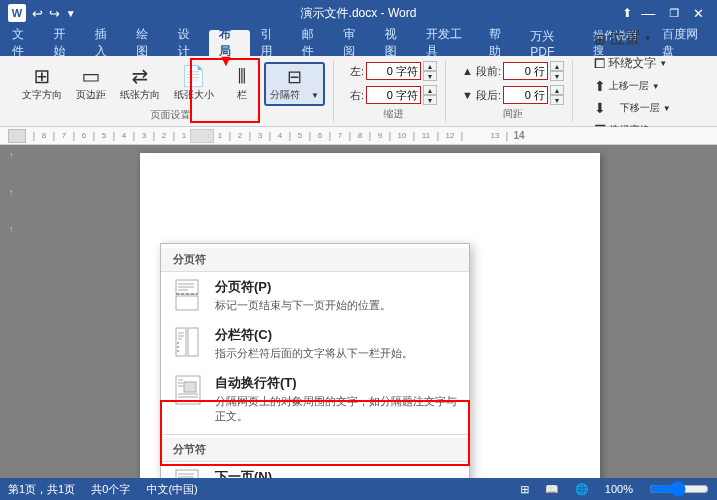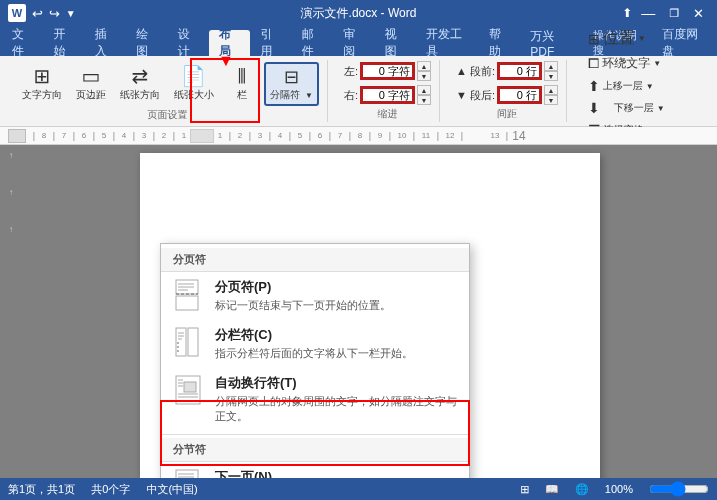--- a/index.html
+++ b/index.html
@@ -127,21 +127,21 @@
     .spacing-row {
       display: flex;
       align-items: center;
       gap: 2px;
       font-size: 11px;
       color: #333;
     }
     .spacing-input {
       width: 40px;
       height: 18px;
-      border: 3px solid #b91c1c;
+      border: 1px solid #b91c1c;
       font-size: 11px;
       text-align: right;
       padding: 0 2px;
     }
     .spinner-btn {
       width: 14px;
       height: 10px;
       border: 1px solid #bbb;
       background: #f3f3f3;
       cursor: pointer;
@@ -326,21 +326,21 @@
           <span style="font-size:20px;">📄</span>
           <span style="font-size:10px; white-space:nowrap;">纸张大小</span>
         </div>
         <div class="toolbar-btn-large">
           <span style="font-size:20px;">⦀</span>
           <span style="font-size:10px; white-space:nowrap;">栏</span>
         </div>
 
         <div class="toolbar-btn-large btn-highlighted" style="position:relative;">
           <span style="font-size:18px;">⊟</span>
-          <div style="display:flex; align-items:center; gap:5px;">
+          <div style="display:flex; align-items:center; gap:11px;">
             <span style="font-size:10px; white-space:nowrap;">分隔符</span>
             <span style="font-size:8px;">▼</span>
           </div>
         </div>
       </div>
       <div class="group-label">页面设置</div>
     </div>
 
     <div class="toolbar-group">
       <div style="display:flex; flex-direction:column; gap:4px; font-size:11px;">
@@ -461,21 +461,21 @@
         <span style="width:12px; text-align:center; font-size:8px;">9</span>
         <span style="width:8px; text-align:center;">|</span>
         <span style="width:16px; text-align:center; font-size:8px;">10</span>
         <span style="width:8px; text-align:center;">|</span>
         <span style="width:16px; text-align:center; font-size:8px;">11</span>
         <span style="width:8px; text-align:center;">|</span>
         <span style="width:16px; text-align:center; font-size:8px;">12</span>
         <span style="width:8px; text-align:center;">|</span>
         <span style="width:16px; text-align:center; font-size:8px;margin-left:21px;">13</span>
         <span style="width:8px; text-align:center;">|</span>
-        <span style="width:16px; text-align:center; font-size:12px;">14</span>
+        <span style="width:16px; text-align:center; font-size:10px;font-weight:bold;">14</span>
       </div>
     </div>
   </div>
 
   <div class="bottom-area" style="background:#808080; flex:1; position:relative;">
 
     <div style="width:22px; background:#808080; display:flex; flex-direction:column; align-items:center; padding-top:6px; font-size:8px; color:#ccc; gap:28px;">
       <span>↑</span>
       <span>↑</span>
       <span>↑</span>

